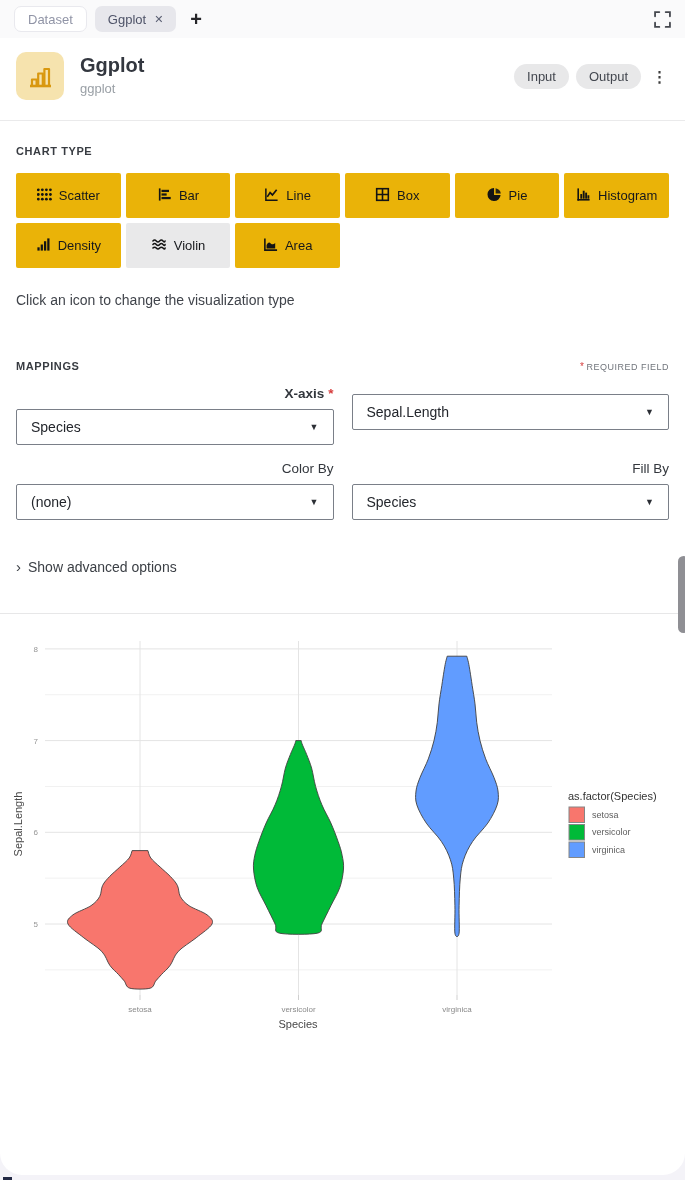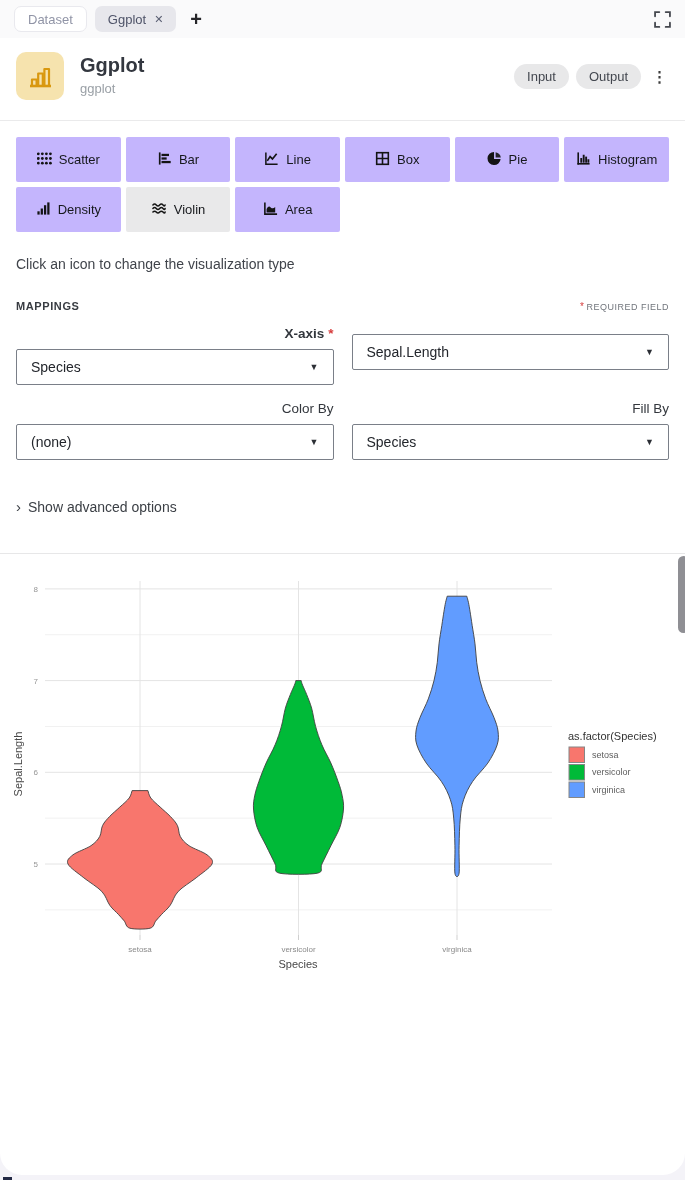--- a/index.html
+++ b/index.html
@@ -33,25 +33,25 @@
   .page-title { font-size:20px; font-weight:bold; color:#33373f; line-height:1.15; }
   .page-subtitle { font-size:13px; color:#9aa0a6; margin-top:4px; }
   .header-actions { margin-left:auto; display:flex; align-items:center; gap:7px; margin-top:12px; }
   .pill { padding:5px 13px; border-radius:13px; background:#e8e8e9; font-size:13px; color:#43474f; }
   .kebab { font-size:15px; color:#3c3c3c; font-weight:bold; padding:0 2px; margin-left:2px; }
   
   .section { padding:0 16px; }
   .section-heading { font-size:11px; font-weight:bold; color:#383c42; letter-spacing:.6px; }
   .chart-type-heading { margin-top:24px; }
   .type-grid { margin-top:16px; display:grid; grid-template-columns:repeat(6,1fr); gap:5px; }
-  .type-btn { height:45px; background:#c4b5fd; border-radius:2px; display:flex; align-items:center; justify-content:center; gap:7px; font-size:13px; color:#16181c; cursor:pointer; }
+  .type-btn { height:45px; background:#eab308; border-radius:2px; display:flex; align-items:center; justify-content:center; gap:7px; font-size:13px; color:#16181c; cursor:pointer; }
   .type-btn.selected { background:#e9e9ea; }
   .type-btn svg { flex:0 0 auto; }
   .hint { margin-top:24px; font-size:14px; color:#40444b; }
-  .mappings-head { margin-top:28px; display:flex; align-items:baseline; justify-content:space-between; }
+  .mappings-head { margin-top:52px; display:flex; align-items:baseline; justify-content:space-between; }
   .required-note { font-size:9px; color:#71757c; letter-spacing:.5px; }
   .star { color:#d63c3c; }
   .required-note .star { font-size:10px; margin-right:2px; }
   .fields-grid { margin-top:14px; display:grid; grid-template-columns:1fr 1fr; column-gap:18px;text-align:right; }
   .field { margin-bottom:16px; }
   .field-label { font-size:13.5px; color:#33373d; }
   .field-label.req { font-weight:bold; }
   .field-label .star { margin-left:4px; }
   .select { margin-top:8px; height:36px; border:1px solid #7a7f88; border-radius:2px; display:flex; align-items:center; justify-content:space-between; padding:0 14px; font-size:14px; color:#23262c; background:#fff; cursor:pointer; }
   .select .arrow { font-size:9px; color:#2c2f35; }
@@ -105,20 +105,21 @@
       <div class="page-subtitle">ggplot</div>
     </div>
     <div class="header-actions">
       <span class="pill">Input</span>
       <span class="pill">Output</span>
       <span class="kebab">⋮</span>
     </div>
   </div>
 
   <div class="section">
+    <div class="section-heading chart-type-heading">CHART TYPE</div>
     <div class="type-grid" id="type-grid">
         <div class="type-btn">
           <span><svg width="15" height="15" viewBox="0 0 16 16" fill="#141414">
               <circle cx="1.4" cy="3" r="1.5"></circle>
               <circle cx="1.4" cy="8" r="1.5"></circle>
               <circle cx="1.4" cy="13" r="1.5"></circle>
               <circle cx="5.7" cy="3" r="1.5"></circle>
               <circle cx="5.7" cy="8" r="1.5"></circle>
               <circle cx="5.7" cy="13" r="1.5"></circle>
               <circle cx="10" cy="3" r="1.5"></circle>

